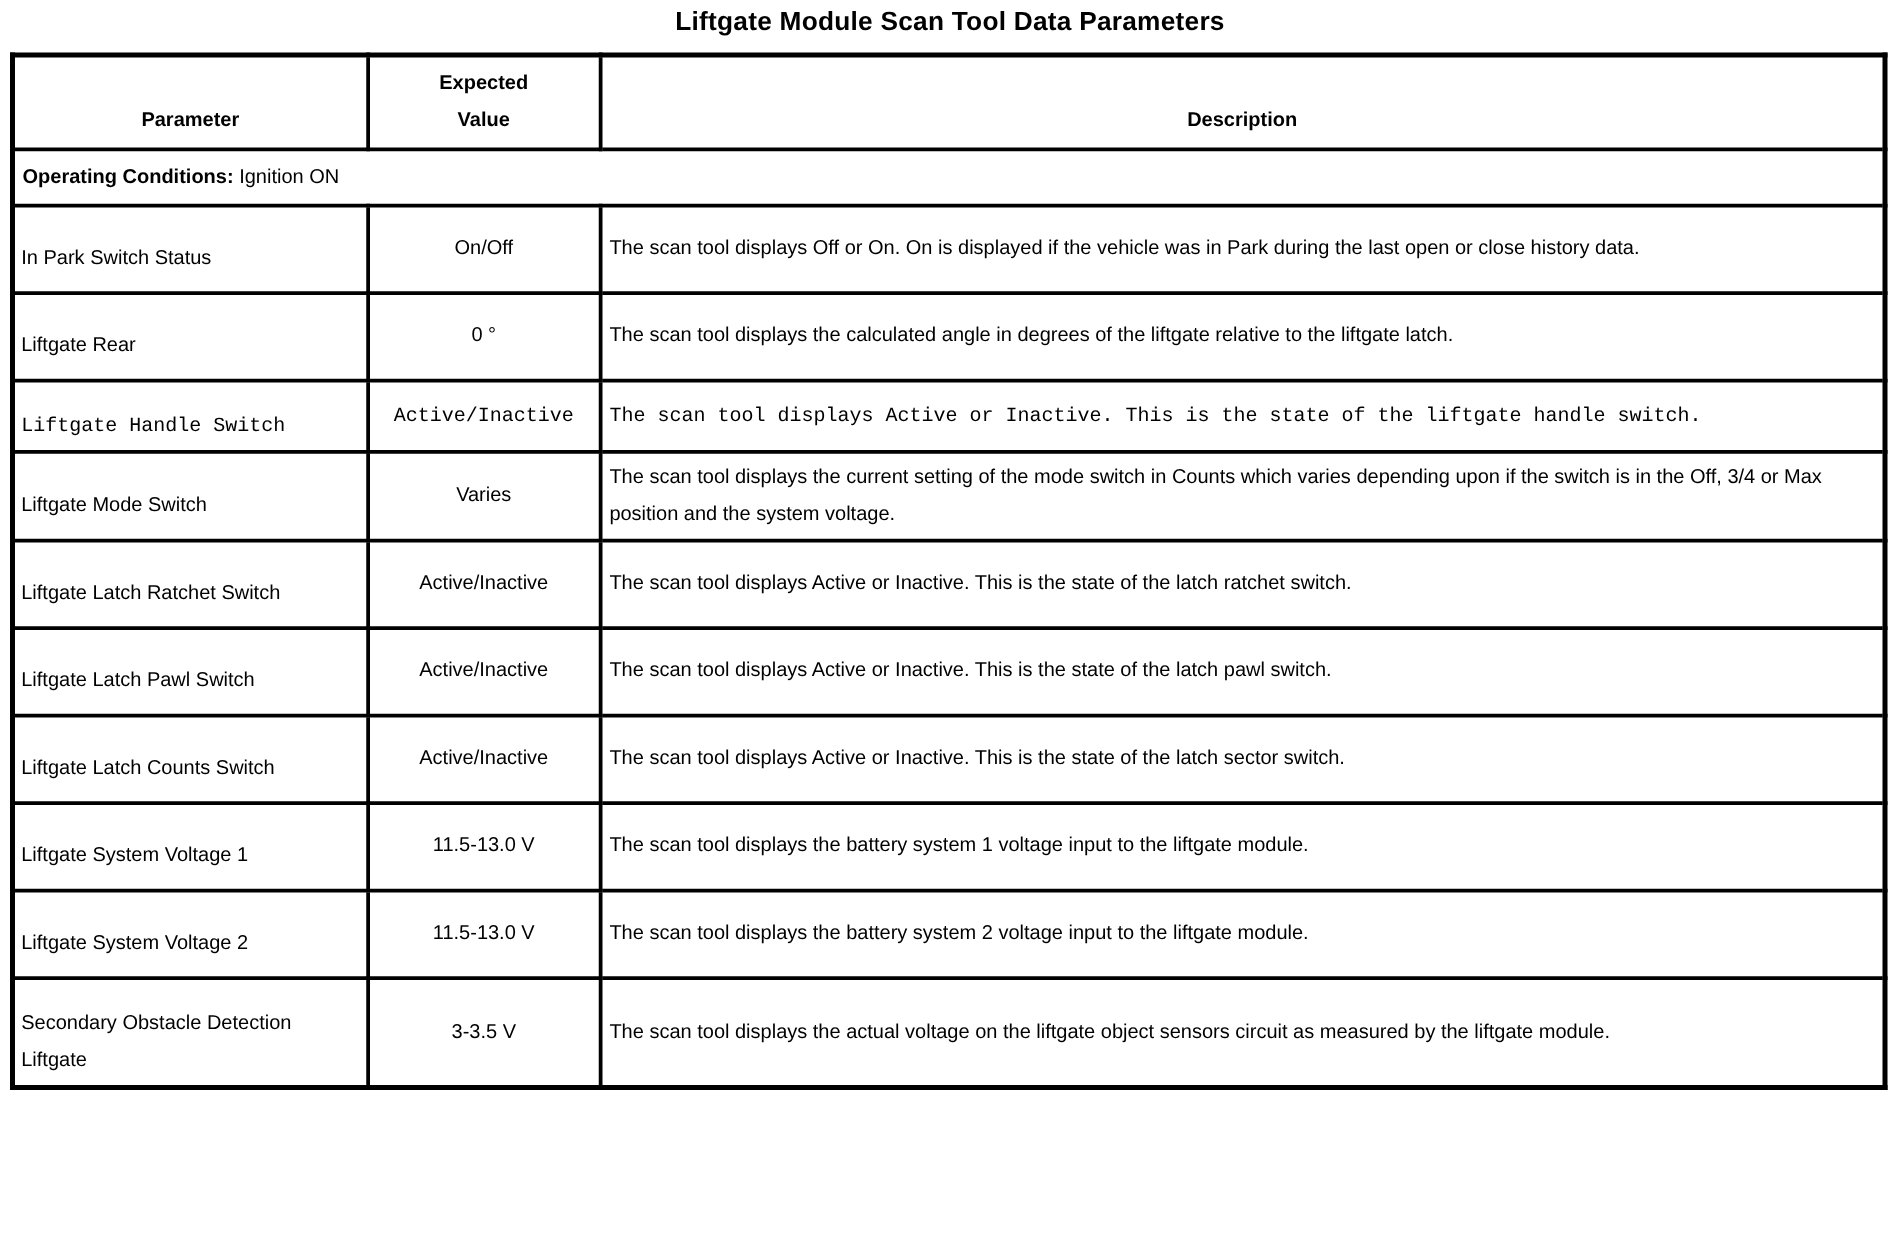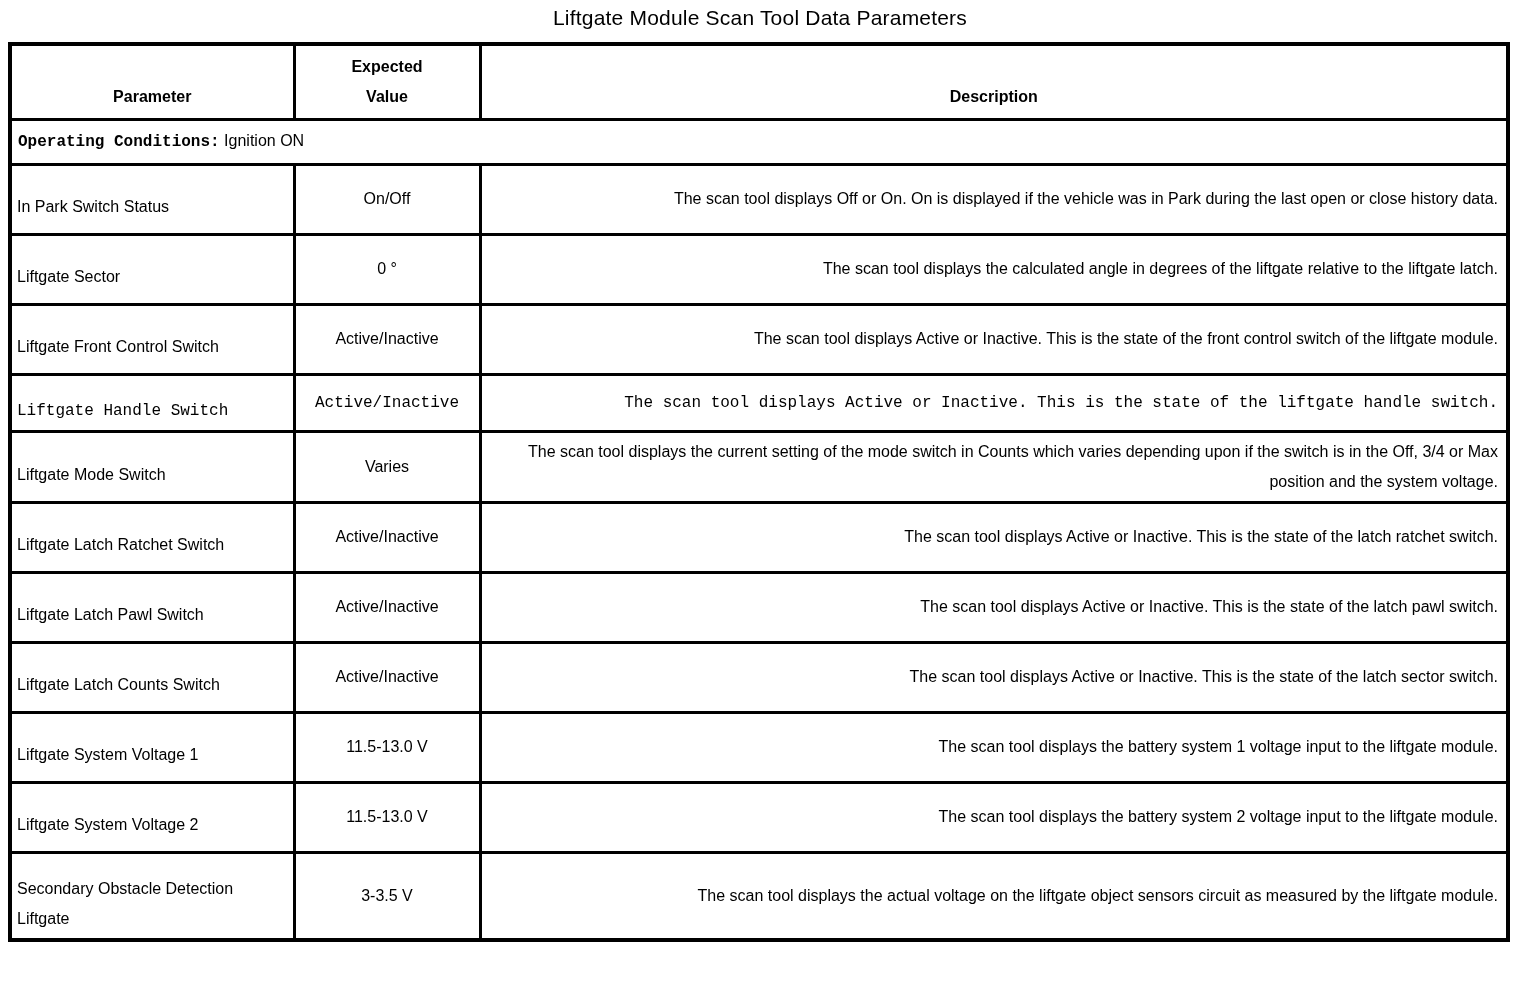--- a/index.html
+++ b/index.html
@@ -11,21 +11,21 @@
   }
   .page {
     width: 1520px;
     height: 1004px;
     box-sizing: border-box;
     overflow: hidden;
   }
   .doc-title {
     text-align: center;
     font-size: 21px;
-    font-weight: normal;
+    font-weight: bold;
     padding-top: 6px;
     margin: 0 0 12px 0;
     letter-spacing: 0.2px;
   }
   table.scan-table {
     border-collapse: collapse;
     table-layout: fixed;
     width: 1498px;
     margin-left: 8px;
     border: 4px solid #000000;
@@ -53,35 +53,35 @@
     display: inline-block;
     max-width: 104px;
   }
 
   tr.op-row td {
     height: 45px;
     vertical-align: middle;
     text-align: left;
     padding: 4px 6px;
   }
-  tr.op-row .op-label { font-weight: bold; font-family: Liberation Mono, monospace; }
+  tr.op-row .op-label { font-weight: bold; }
 
   td.param {
     text-align: left;
     vertical-align: middle;
     padding: 20px 4px 4px 5px;
     height: 70px;
   }
   td.expected {
     text-align: center;
     vertical-align: middle;
     padding: 4px 2px;
   }
   td.desc {
-    text-align: right;
+    text-align: left;
     vertical-align: middle;
     padding: 4px 8px 4px 6px;
     margin-left: 16px;
   }
   tr.short td { height: 43px; font-family: Liberation Mono, monospace; }
 </style>
 </head>
 <body>
 
 <div class="page">
@@ -114,30 +114,25 @@
         </td>
       </tr>
 
     <tr>
       <td class="param">In Park Switch Status</td>
       <td class="expected">On/Off</td>
       <td class="desc">The scan tool displays Off or On. On is displayed if the vehicle was in Park during the last open or close history data.</td>
     </tr>
 
     <tr>
-      <td class="param">Liftgate Sector</td>
+      <td class="param">Liftgate Rear</td>
       <td class="expected">0 °</td>
       <td class="desc">The scan tool displays the calculated angle in degrees of the liftgate relative to the liftgate latch.</td>
     </tr>
 
-    <tr>
-      <td class="param">Liftgate Front Control Switch</td>
-      <td class="expected">Active/Inactive</td>
-      <td class="desc">The scan tool displays Active or Inactive. This is the state of the front control switch of the liftgate module.</td>
-    </tr>
 
     <tr class="short">
       <td class="param">Liftgate Handle Switch</td>
       <td class="expected">Active/Inactive</td>
       <td class="desc">The scan tool displays Active or Inactive. This is the state of the liftgate handle switch.</td>
     </tr>
 
     <tr>
       <td class="param">Liftgate Mode Switch</td>
       <td class="expected">Varies</td>

